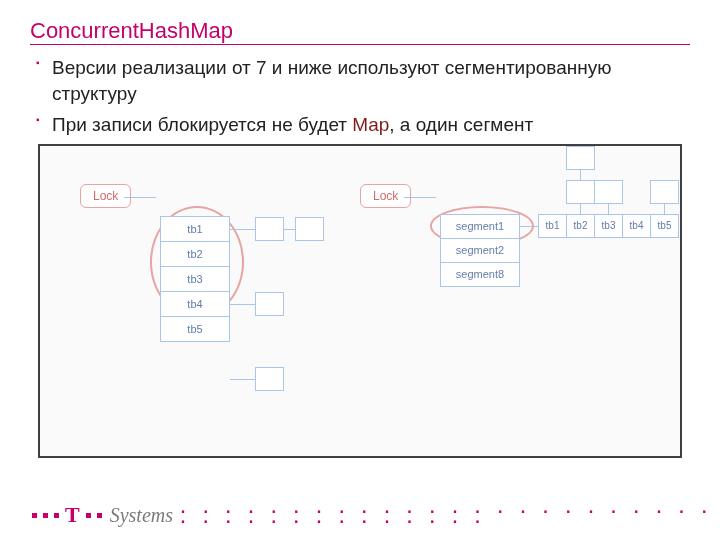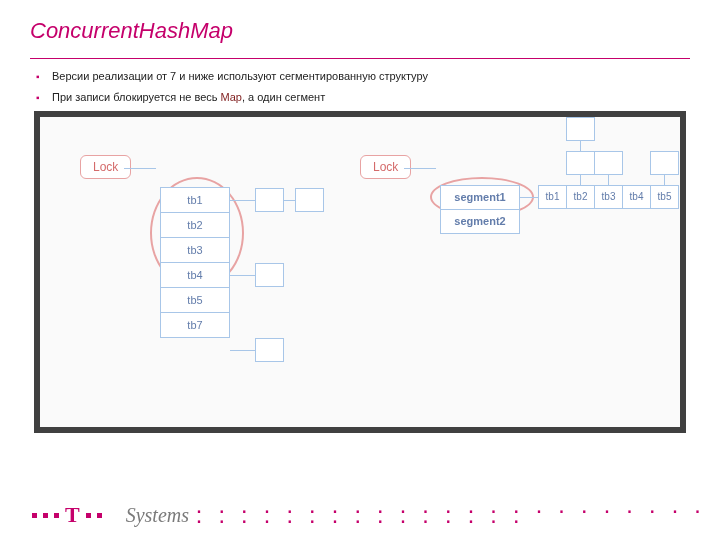--- a/index.html
+++ b/index.html
@@ -10,53 +10,52 @@
     box-sizing: border-box;
     font-family: Arial, Helvetica, sans-serif;
     color: #333;
     background: #fff;
     position: relative;
   }
   .title {
     color: #c5006b;
     font-size: 22px;
     border-bottom: 1px solid #c5006b;
-    padding-bottom: 14px;
+    padding-bottom: 0;
     margin-bottom: 10px;
-    font-style: italic;
   }
   ul.bullets {
     list-style: none;
     padding: 0 0 0 6px;
     margin: 0 0 6px 0;
   }
   ul.bullets li {
     position: relative;
     padding-left: 16px;
-    font-size: 11px;
+    font-size: 19px;
     line-height: 1.35;
     margin-bottom: 6px;
     color: #222;
   }
   ul.bullets li::before {
     content: "▪";
     position: absolute;
     left: 0;
     top: 1px;
     color: #c5006b;
     font-size: 10px;
   }
   .hl { color: #7f1d1d; }
   .diagram-area {
     position: relative;
     width: 640px;
     height: 310px;
     margin: 0 auto;
     background: #fafafa;
-    border: 6px solid #404040;
+    border: 2px solid #404040;
   }
   .lock {
     position: absolute;
     border: 1px solid #e8a3a3;
     background: #fff;
     border-radius: 6px;
     padding: 4px 12px;
     font-size: 12px;
     color: #d46b6b;
   }
@@ -106,76 +105,76 @@
     font-weight: bold;
     font-size: 22px;
     color: #c5006b;
     margin: 0 2px;
   }
   .sys {
     font-family: Georgia, 'Times New Roman', serif;
     font-style: italic;
     font-size: 20px;
     color: #7a7a7a;
-    margin-left: 20px;
+    margin-left: 4px;
   }
   .trail {
     flex: 1;
     margin-left: 6px;
     letter-spacing: 4px;
     color: #c5006b;
     font-size: 24px;
     line-height: 10px;
   }
 </style>
 </head>
 <body>
 
 <div class="title">ConcurrentHashMap</div>
 
 <ul class="bullets">
   <li>Версии реализации от 7 и ниже используют сегментированную структуру</li>
   <li>
-    <span>При записи блокируется не весь </span><span class="hl">Map</span><span>, а один сегмент</span>
+    <span>При записи блокируется не будет </span><span class="hl">Map</span><span>, а один сегмент</span>
   </li>
 </ul>
 
 <div class="diagram-area">
 
   <div class="lock" style="left:40px; top:38px;">Lock</div>
   <div class="ellipse" style="left:110px; top:60px; width:90px; height:108px;"></div>
   <div class="line" style="left:84px; top:51px; width:32px; height:1px;"></div>
 
   <div class="stack" style="left:120px; top:70px;">
     <div class="cell leftcell">tb1</div>
     <div class="cell leftcell">tb2</div>
     <div class="cell leftcell">tb3</div>
     <div class="cell leftcell">tb4</div>
     <div class="cell leftcell">tb5</div>
-    <div class="cell leftcell">tb7</div>
   </div>
 
   <div class="small" style="left:215px; top:71px;"></div>
   <div class="small" style="left:255px; top:71px;"></div>
   <div class="line" style="left:190px; top:83px; width:25px; height:1px;"></div>
   <div class="line" style="left:244px; top:83px; width:11px; height:1px;"></div>
 
   <div class="small" style="left:215px; top:146px;"></div>
   <div class="line" style="left:190px; top:158px; width:25px; height:1px;"></div>
 
   <div class="small" style="left:215px; top:221px;"></div>
   <div class="line" style="left:190px; top:233px; width:25px; height:1px;"></div>
 
   <div class="lock" style="left:320px; top:38px;">Lock</div>
   <div class="ellipse" style="left:390px; top:60px; width:100px; height:36px;"></div>
   <div class="line" style="left:364px; top:51px; width:32px; height:1px;"></div>
 
-  <div class="stack" style="left:400px; top:68px;font-weight:bold;">
+  <div class="stack" style="left:400px; top:68px;">
     <div class="cell segcell">segment1</div>
     <div class="cell segcell">segment2</div>
+    <div class="cell segcell">segment8</div>
   </div>
   <div class="line" style="left:480px; top:80px; width:18px; height:1px;"></div>
 
   <div class="small" style="left:498px; top:68px;">tb1</div>
   <div class="small" style="left:526px; top:68px;">tb2</div>
   <div class="small" style="left:554px; top:68px;">tb3</div>
   <div class="small" style="left:582px; top:68px;">tb4</div>
   <div class="small" style="left:610px; top:68px;">tb5</div>
 
   <div class="small" style="left:526px; top:34px;"></div>

